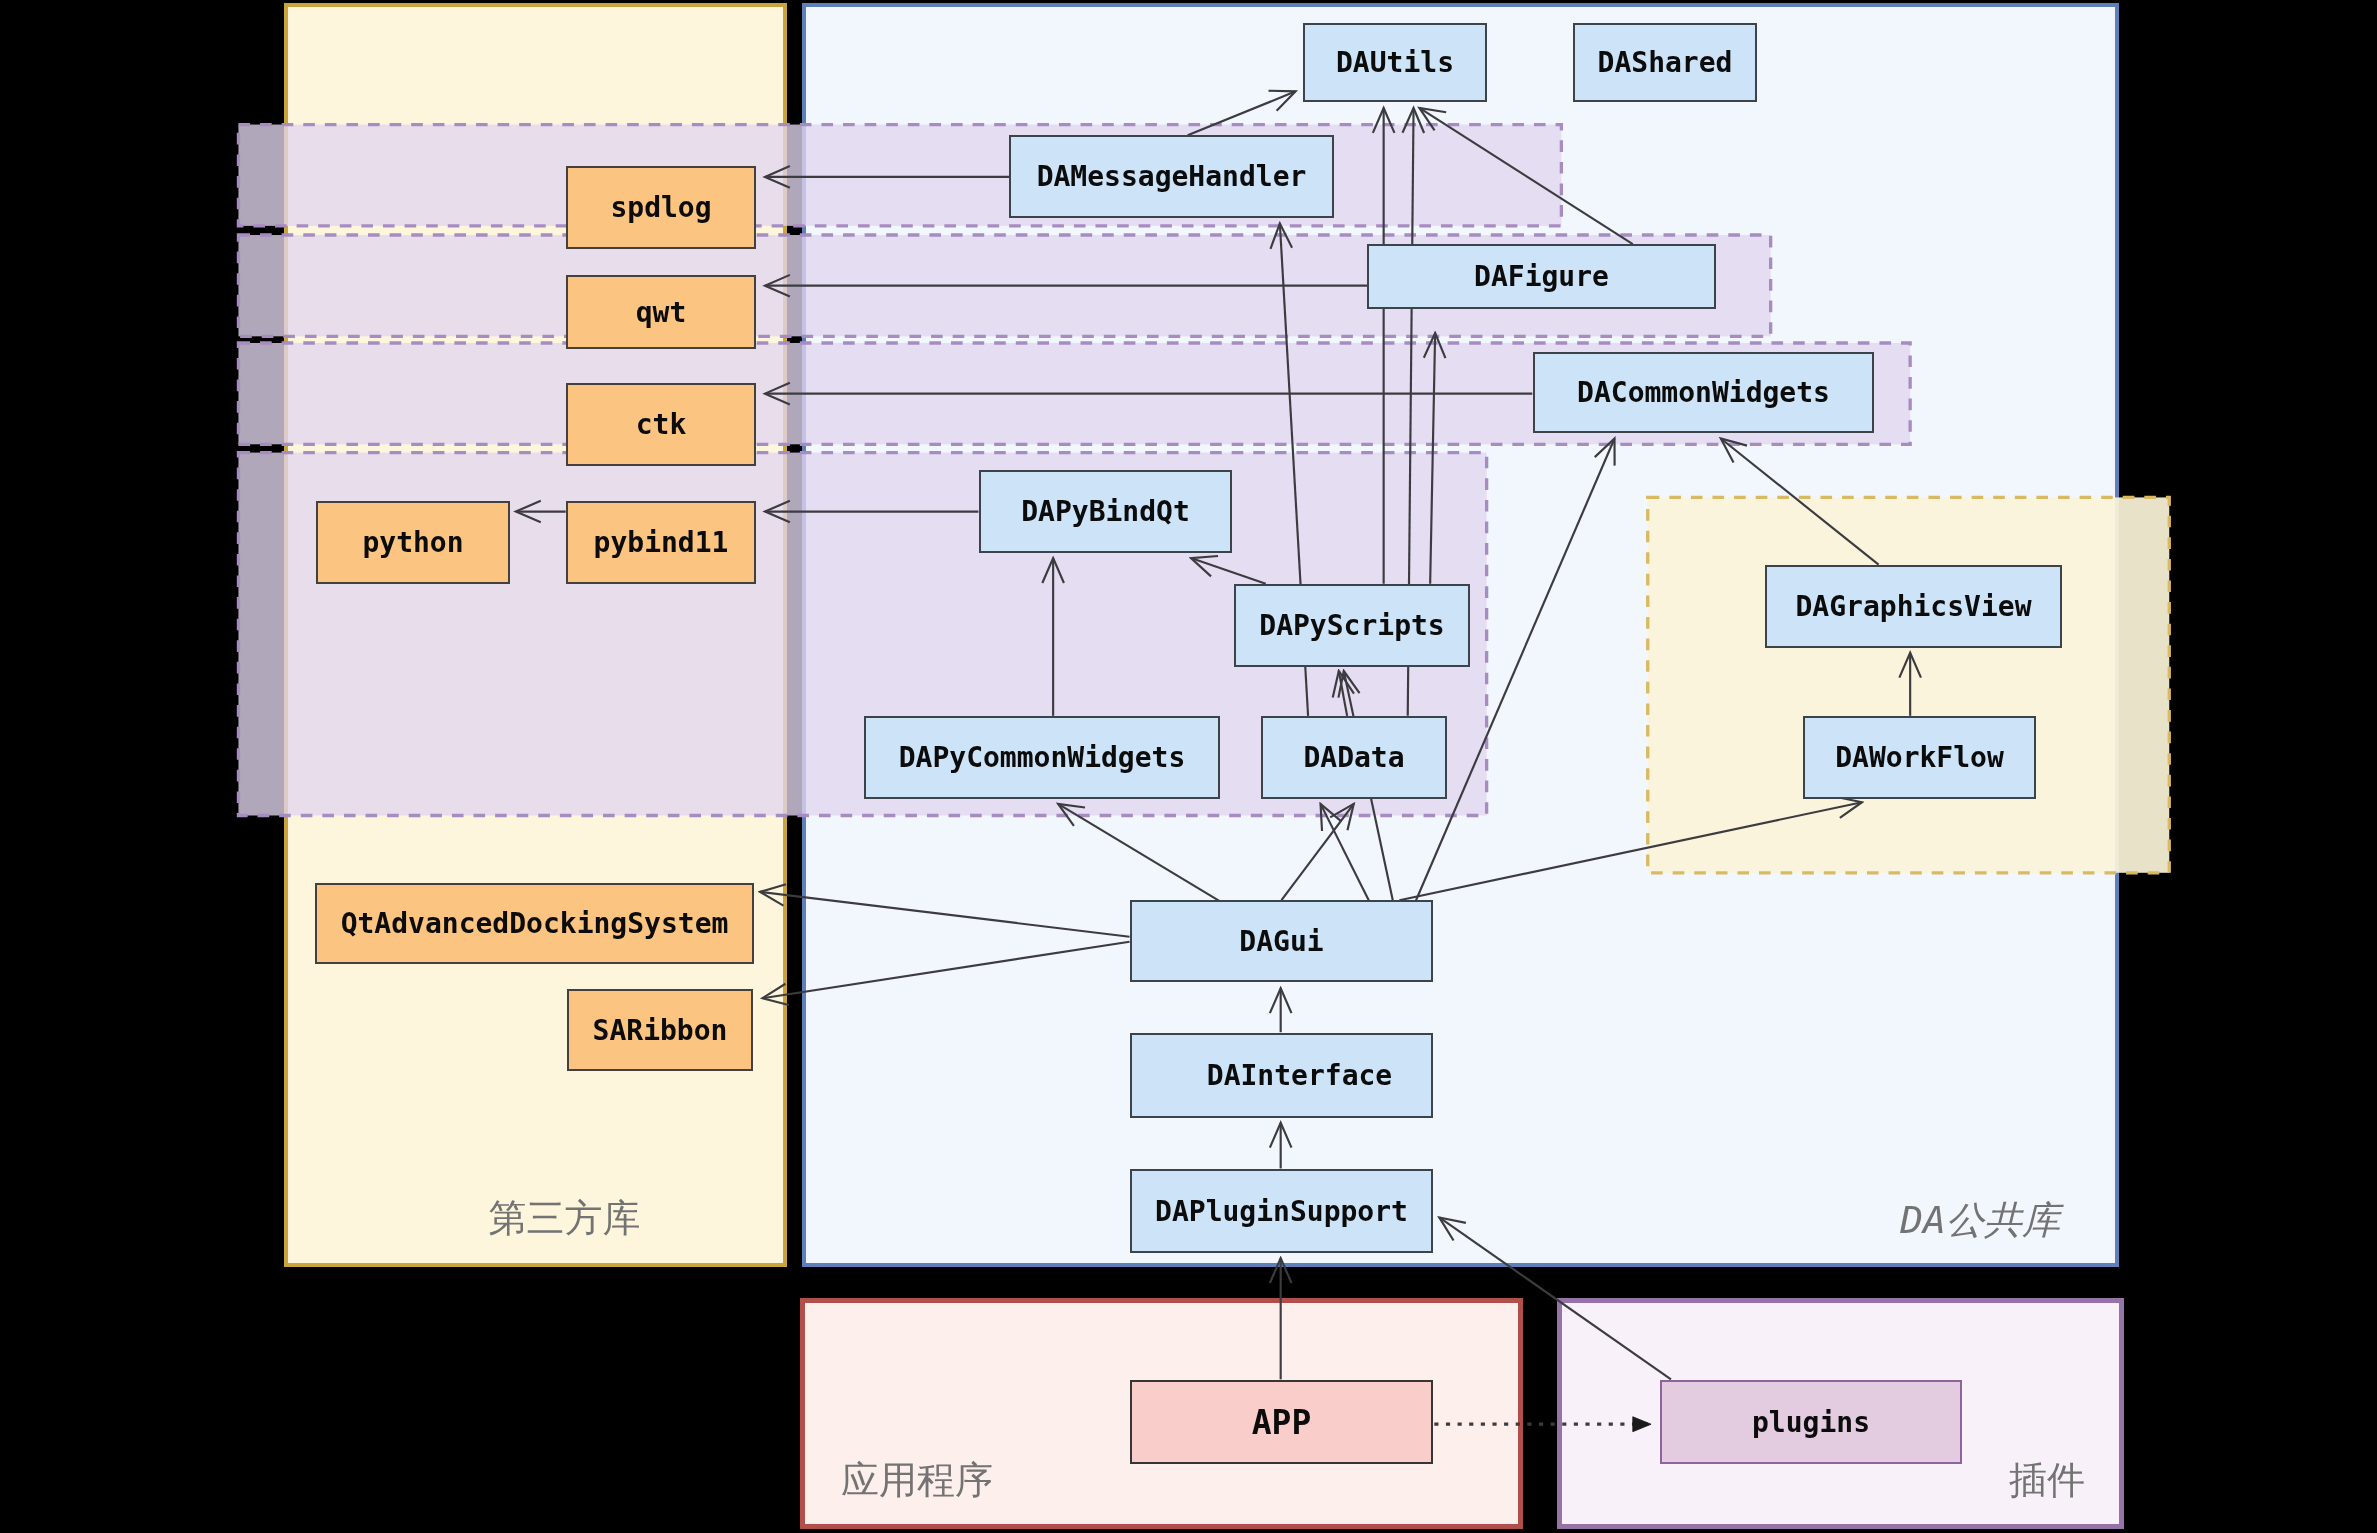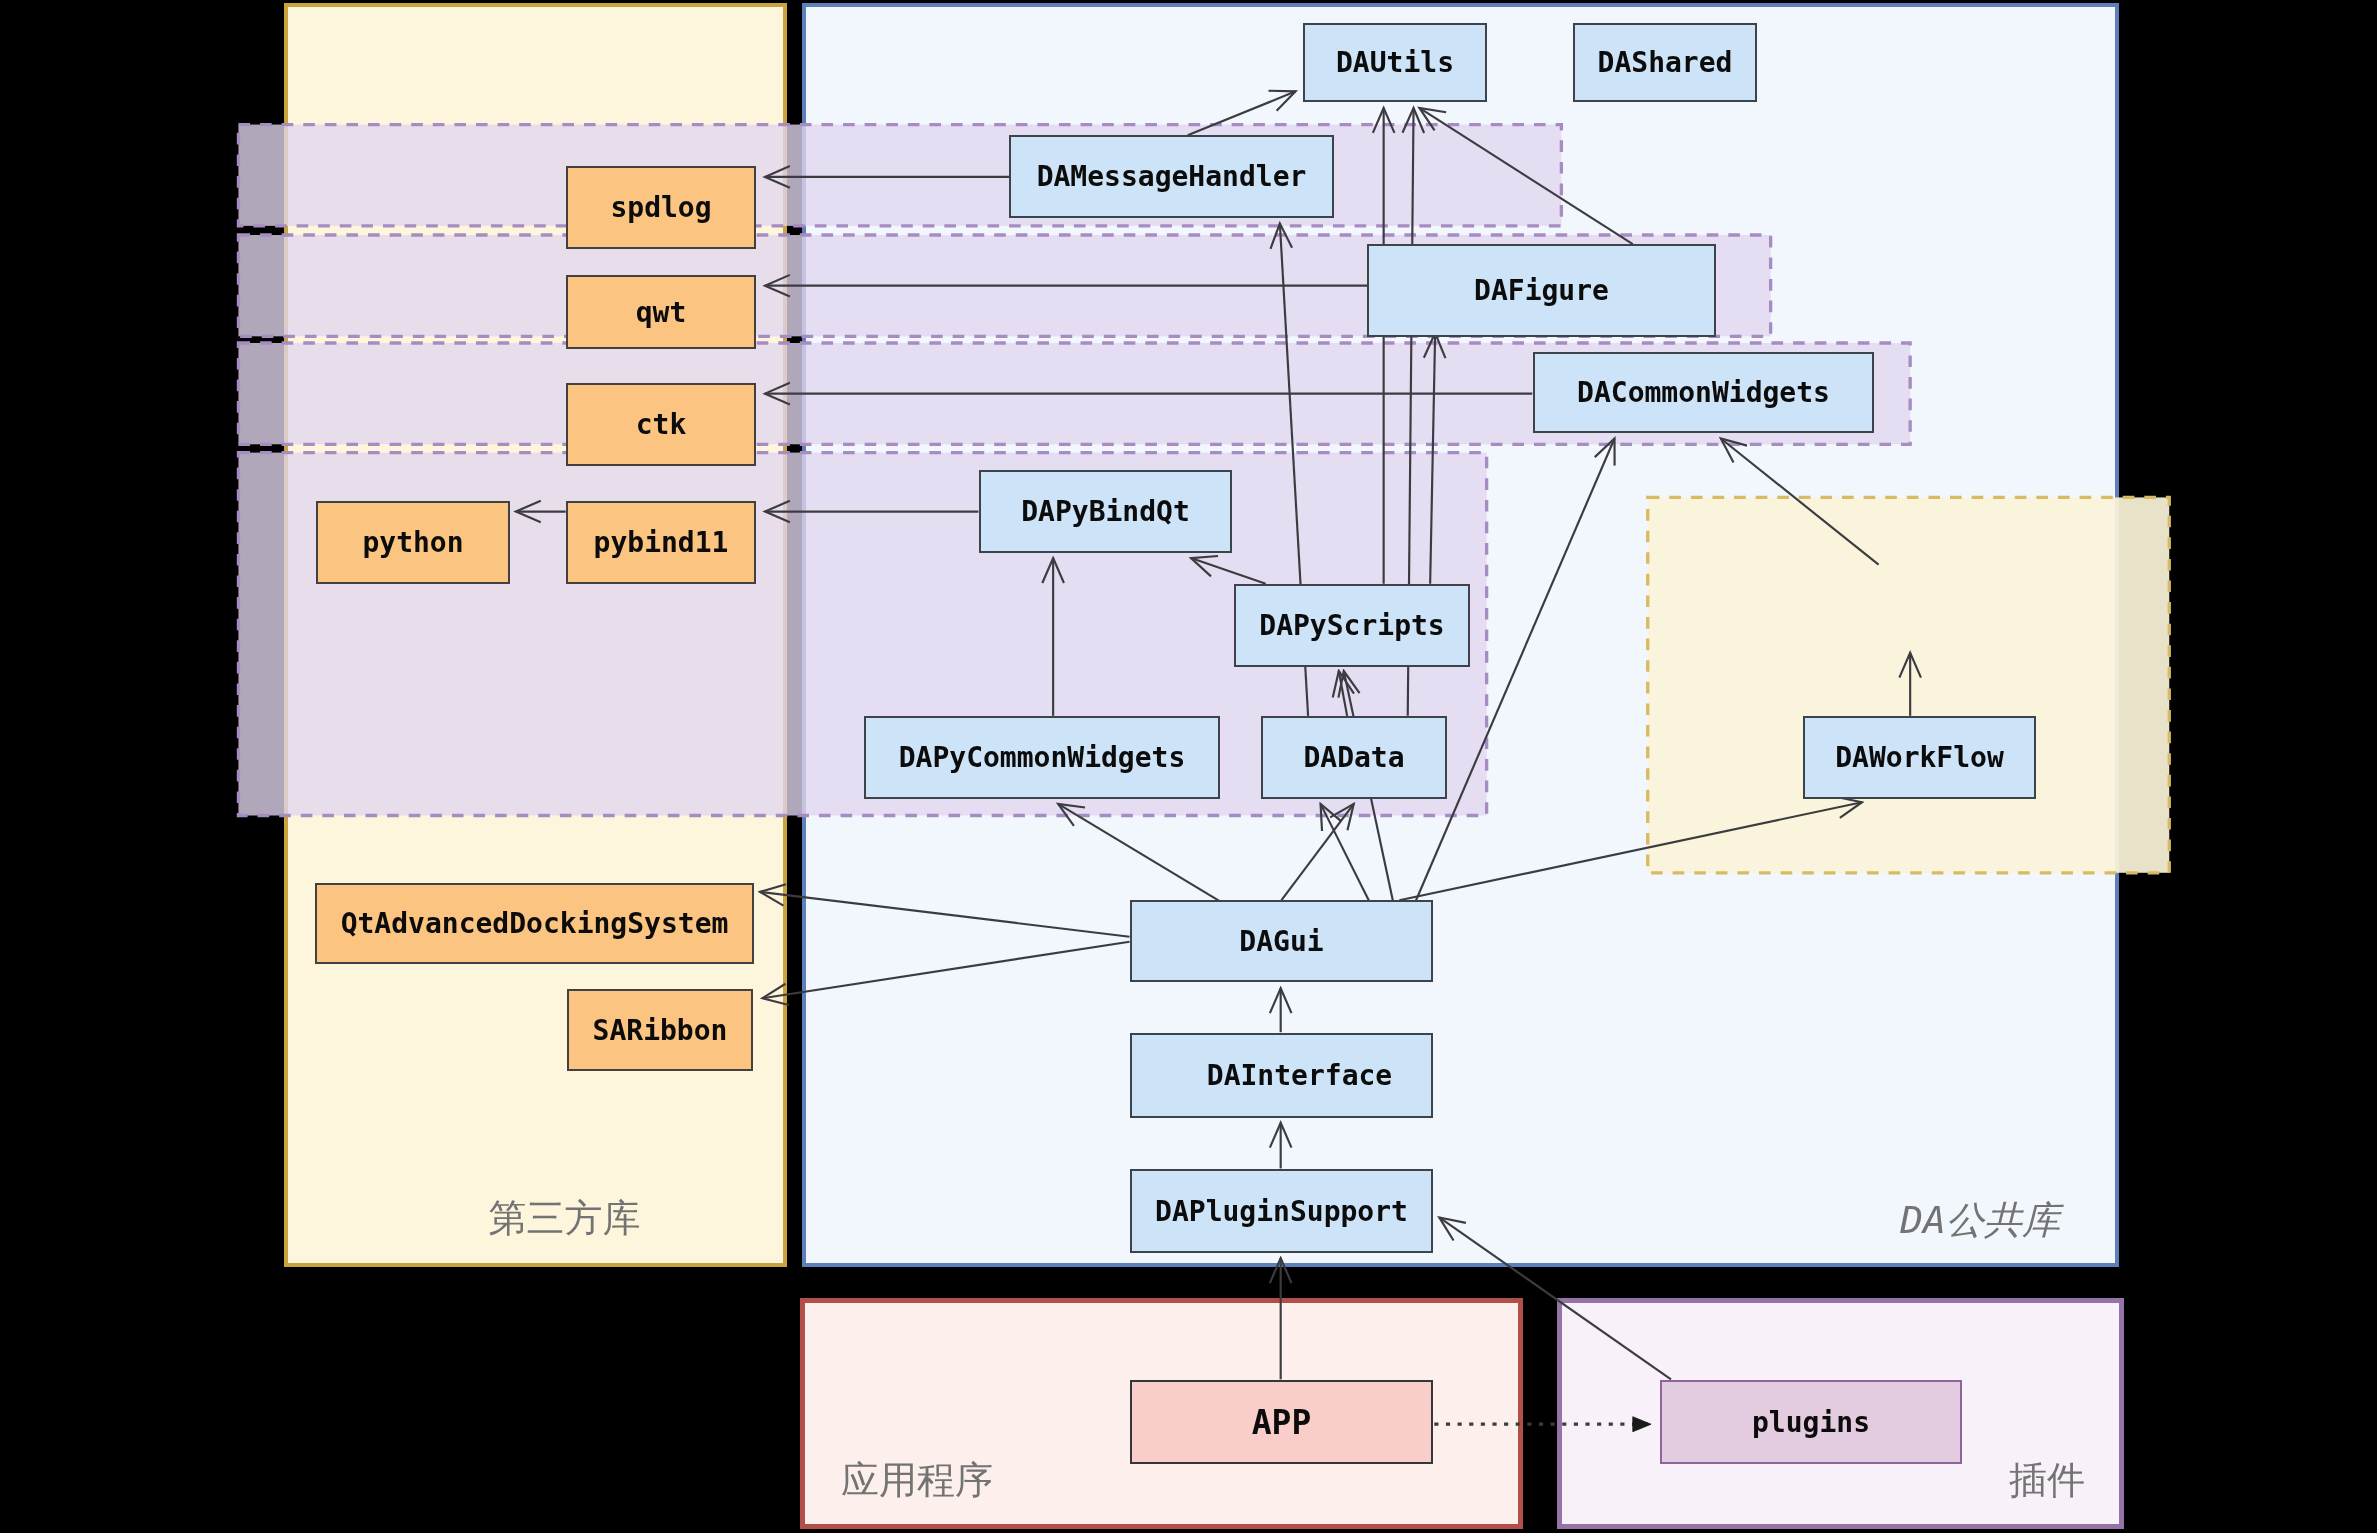--- a/index.html
+++ b/index.html
@@ -80,29 +80,30 @@
       <line x1="2012" y1="1661" x2="1733" y2="1466" marker-end="url(#arrowOpen)"></line>
       <line x1="1727" y1="1715" x2="1988" y2="1715" stroke-width="4" stroke-dasharray="5 9" marker-end="url(#arrowFilled)"></line>
     </g>
   </svg>
 
   <div class="node blue" style="left:1303px;top:23px;width:184px;height:79px;">DAUtils</div>
   <div class="node blue" style="left:1573px;top:23px;width:184px;height:79px;">DAShared</div>
   <div class="node orange" style="left:566px;top:135px;width:190px;height:83px;">spdlog</div>
   <div class="node blue" style="left:1009px;top:135px;width:325px;height:83px;">DAMessageHandler</div>
   <div class="node orange" style="left:566px;top:244px;width:190px;height:74px;">qwt</div>
-  <div class="node blue" style="left:1367px;top:244px;width:349px;height:93px;">DAFigure</div>
+  <div class="node blue" style="left:1367px;top:244px;width:349px;height:65px;">DAFigure</div>
   <div class="node orange" style="left:566px;top:352px;width:190px;height:83px;">ctk</div>
   <div class="node blue" style="left:1533px;top:352px;width:341px;height:81px;">DACommonWidgets</div>
   <div class="node orange" style="left:316px;top:470px;width:194px;height:83px;">python</div>
   <div class="node orange" style="left:566px;top:470px;width:190px;height:83px;">pybind11</div>
   <div class="node blue" style="left:979px;top:470px;width:253px;height:83px;">DAPyBindQt</div>
   <div class="node blue" style="left:1234px;top:584px;width:236px;height:83px;">DAPyScripts</div>
   <div class="node blue" style="left:864px;top:716px;width:356px;height:83px;">DAPyCommonWidgets</div>
   <div class="node blue" style="left:1261px;top:716px;width:186px;height:83px;">DAData</div>
+  <div class="node blue" style="left:1765px;top:565px;width:297px;height:83px;">DAGraphicsView</div>
   <div class="node blue" style="left:1803px;top:716px;width:233px;height:83px;">DAWorkFlow</div>
   <div class="node orange" style="left:315px;top:852px;width:439px;height:81px;">QtAdvancedDockingSystem</div>
   <div class="node orange" style="left:567px;top:958px;width:186px;height:82px;">SARibbon</div>
   <div class="node blue" style="left:1130px;top:900px;width:303px;height:82px;">DAGui</div>
   <div class="node blue" style="left:1130px;top:1033px;width:303px;height:85px;padding-left:36px;">DAInterface</div>
   <div class="node blue" style="left:1130px;top:1169px;width:303px;height:84px;">DAPluginSupport</div>
   <div class="node red" style="left:1130px;top:1380px;width:303px;height:84px;">APP</div>
   <div class="node purple" style="left:1660px;top:1380px;width:302px;height:84px;">plugins</div>
 
   <div class="grouplabel" style="left:465px;top:1193px;width:199px;text-align:center;">第三方库</div>

